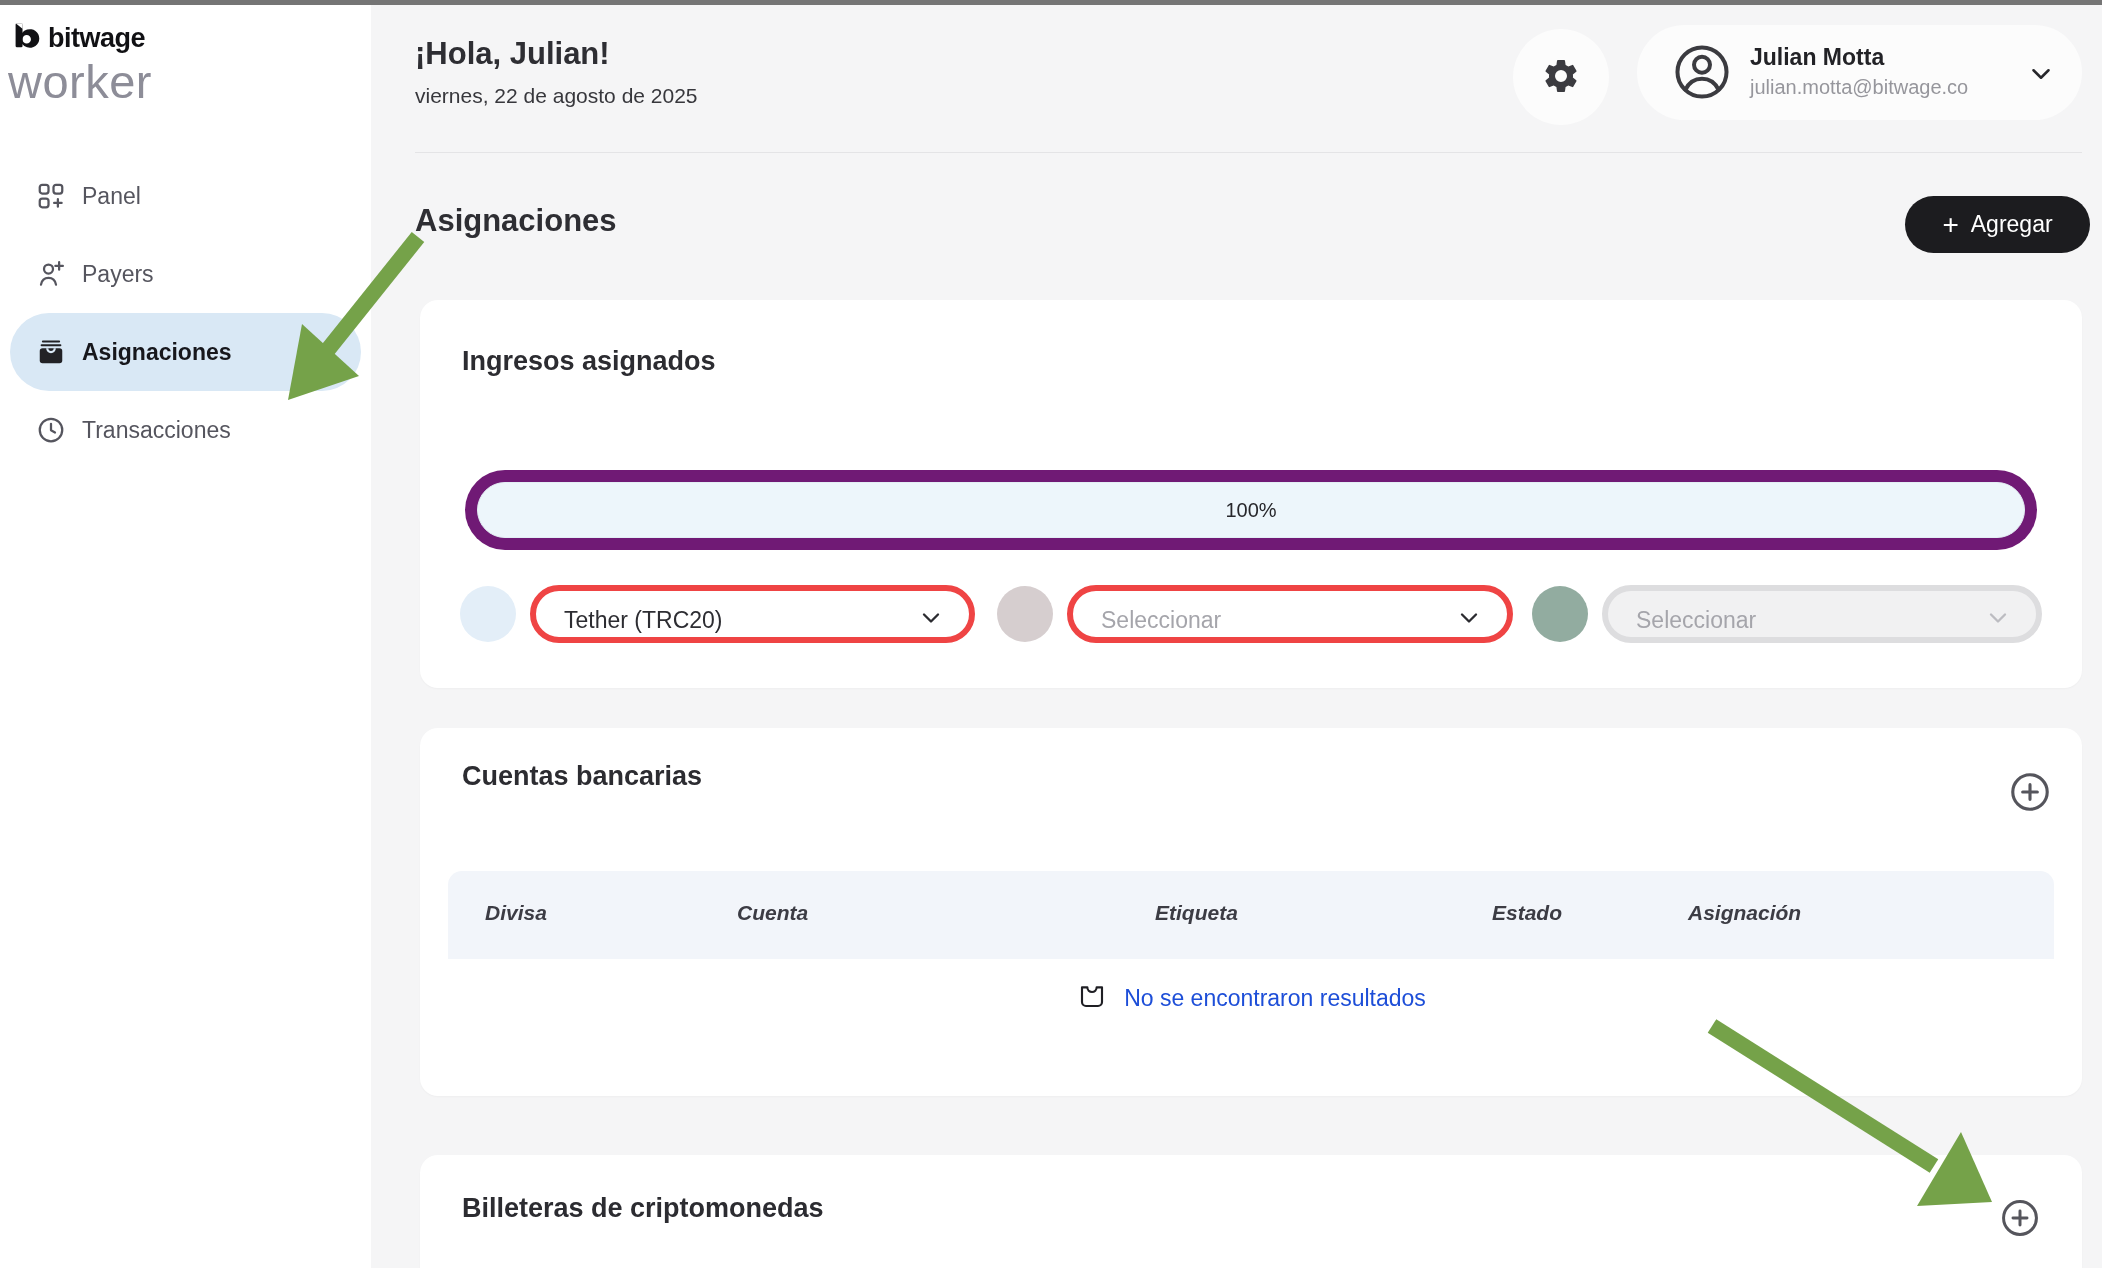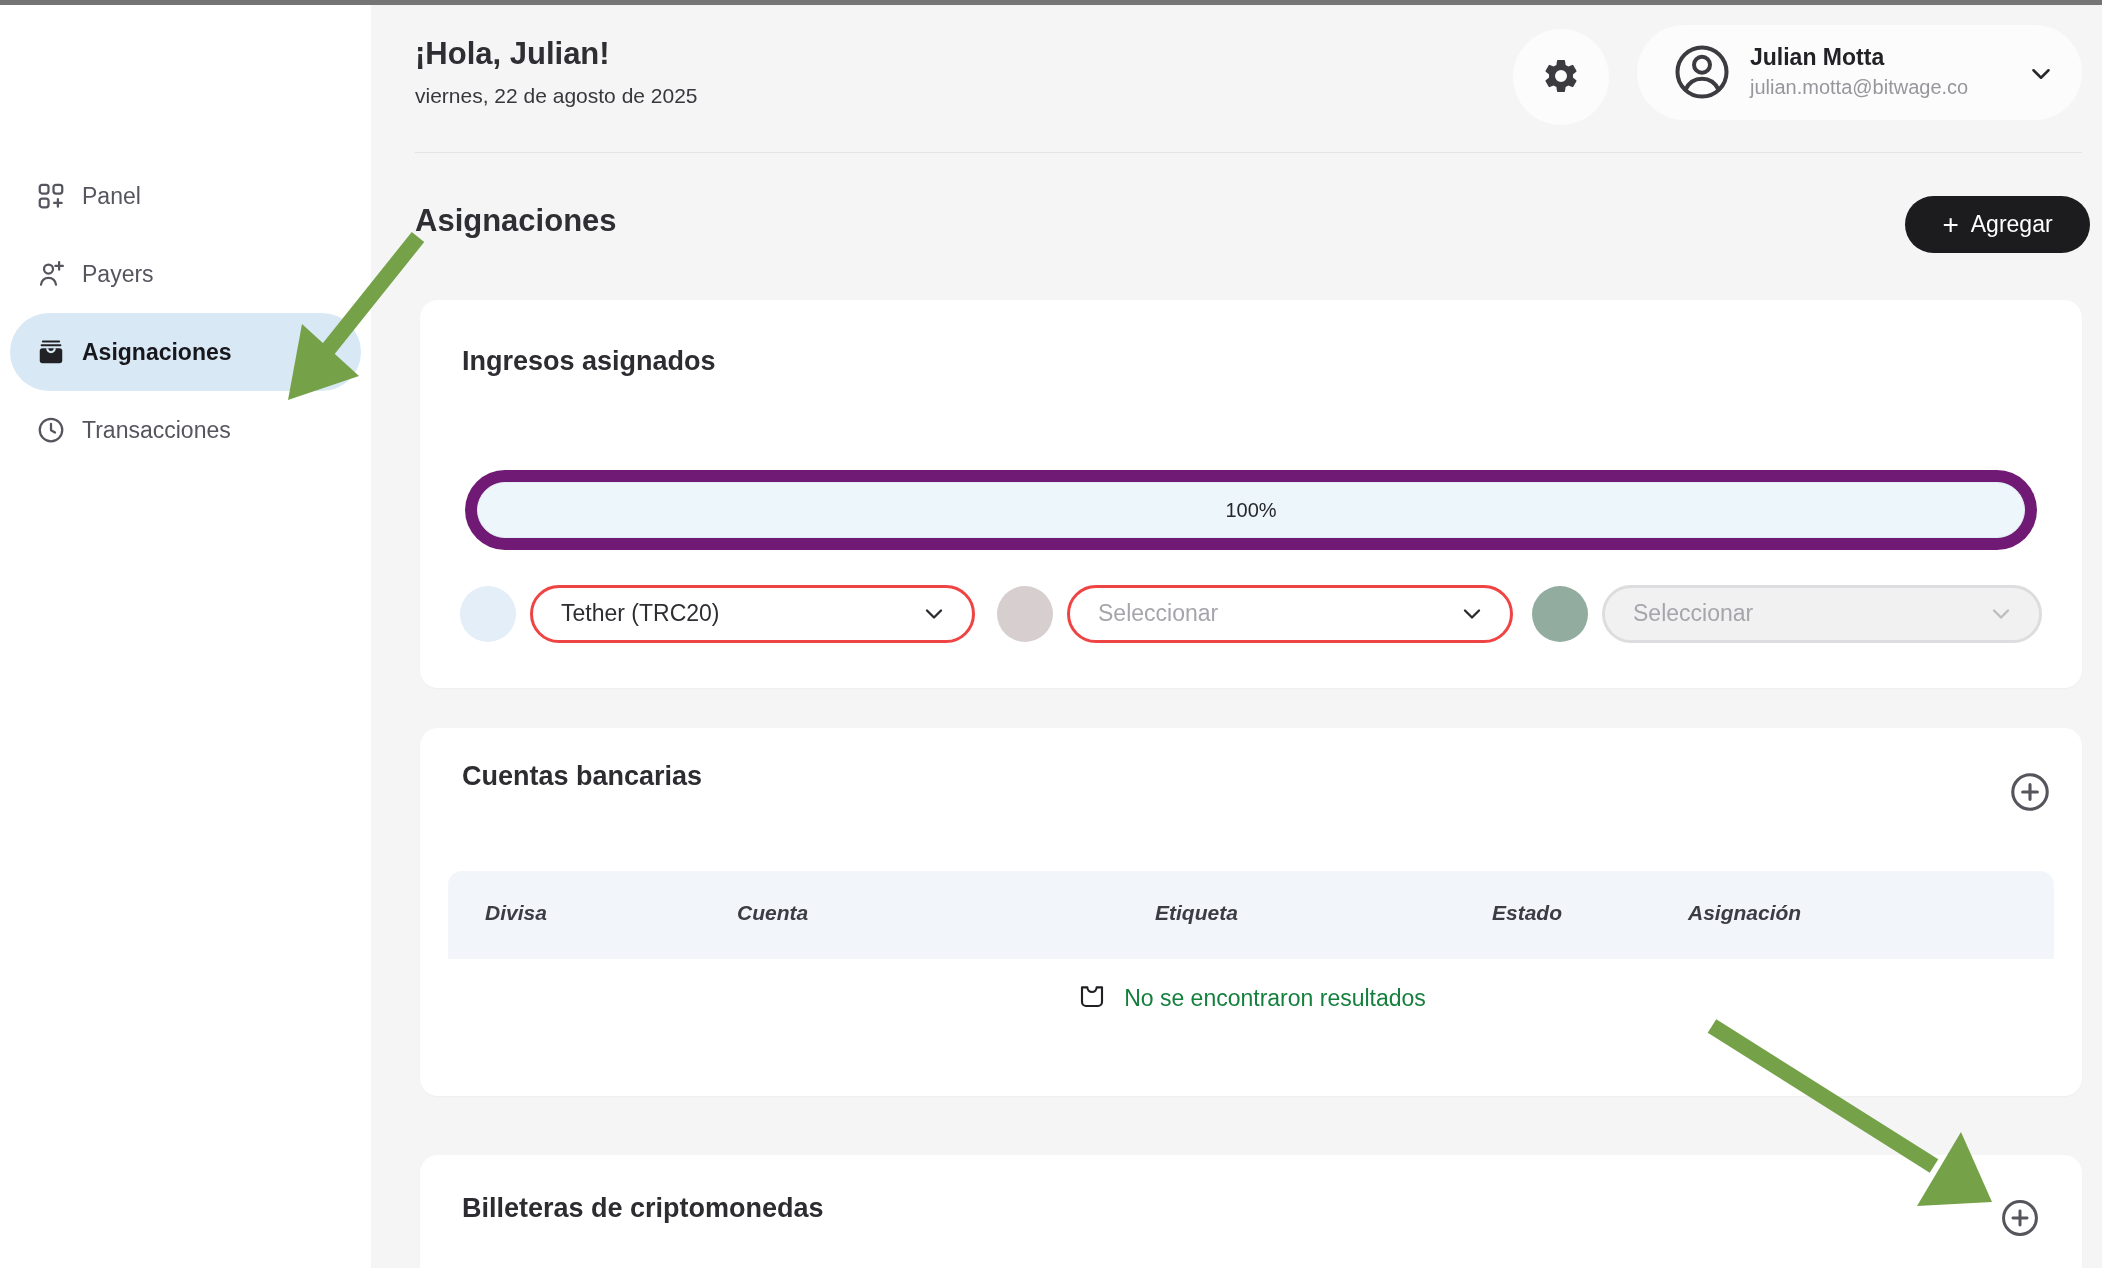--- a/index.html
+++ b/index.html
@@ -48,53 +48,66 @@
   
   .card { position:absolute; background:#ffffff; border-radius:18px; box-shadow:0 1px 2px rgba(0,0,0,0.03); }
   .card-title { position:absolute; left:42px; font-size:27px; font-weight:700; color:#2c2c31; }
 
   .card-income { left:420px; top:300px; width:1662px; height:388px; }
   .progress-outer { position:absolute; left:45px; top:170px; width:1572px; height:80px; background:#701a75; border-radius:40px; }
   .progress-inner { position:absolute; left:12px; top:12px; width:1548px; height:56px; background:#edf6fb; border:1px solid #e3eef4; border-radius:28px; display:flex; align-items:center; justify-content:center; }
   .progress-label { font-size:20px; color:#27272b; }
   .alloc-row { position:absolute; left:40px; top:285px; width:1582px; height:58px; }
   .swatch { position:absolute; width:56px; height:56px; border-radius:50%; top:1px; }
-  .dropdown { position:absolute; height:58px; border-radius:29px; background:#fff; border:3px solid #ef4444; display:flex; align-items:flex-start; padding:12px 24px 0 28px; cursor:pointer; }
+  .dropdown { position:absolute; height:58px; border-radius:29px; background:#fff; border:6px solid #ef4444; display:flex; align-items:center; padding:12px 24px 0 28px; cursor:pointer; }
   .dropdown .dd-value { font-size:23px; color:#2d2d32; flex:1; }
   .dropdown .dd-value.placeholder { color:#a5a5ab; }
   .dropdown.disabled { background:#f1f1f2; border-color:#dddddf; cursor:default; }
   .sw1 { left:0; }   .dd1 { left:70px;  width:445px; }
   .sw2 { left:537px;} .dd2 { left:607px; width:446px; }
   .sw3 { left:1072px;} .dd3 { left:1142px; width:440px; }
 
   .card-bank { left:420px; top:728px; width:1662px; height:368px; }
   .plus-circle-btn { position:absolute; width:44px; height:44px; border:none; background:transparent; cursor:pointer; padding:0; }
   .bank-plus { left:1588px; top:42px; }
   .table-head { position:absolute; left:28px; top:143px; width:1606px; height:88px; background:#f2f5fa; border-radius:14px 14px 0 0;font-style:italic; }
   .th { position:absolute; top:30px; font-size:21px; font-weight:700; color:#3c3c44; }
   .th1 { left:37px; } .th2 { left:289px; } .th3 { left:707px; } .th4 { left:1044px; } .th5 { left:1240px; }
   .empty-row { position:absolute; left:0; top:252px; width:1662px; display:flex; align-items:center; justify-content:center; gap:16px; }
-  .empty-text { font-size:23px; color:#15803d;text-align:center; }
+  .empty-text { font-size:23px; color:#1d4ed8;text-align:center; }
 
   .card-crypto { left:420px; top:1155px; width:1662px; height:160px; }
   .crypto-plus { left:1578px; top:42px; }
 
   
   .annot { position:absolute; left:0; top:0; width:2102px; height:1268px; pointer-events:none; }
 
   .icon-stroke { stroke:#55555e; fill:none; stroke-width:1.8; stroke-linecap:round; stroke-linejoin:round; }
 </style>
 </head>
 <body>
 
 <div id="page">
 
   <div class="topbar" style="background-color: rgb(117, 117, 117);"></div>
 
   <div class="sidebar">
+    <div class="logo">
+      <div class="logo-row">
+        <span>
+          <svg width="32" height="32" viewBox="0 0 24 24">
+            <rect x="4.2" y="2.5" width="5.2" height="18" rx="1" fill="#111114"></rect>
+            <path fill-rule="evenodd" fill="#111114" d="M12.8 7.2a7 7 0 1 1-.02 13.3 7 7 0 0 1 .02-13.3Zm-.3 4.1a3.2 3.2 0 1 0 .01 6.4 3.2 3.2 0 0 0-.01-6.4Z"></path>
+            <path d="M9.4 2.5 9.4 6.6 4.2 2.5Z" fill="#ffffff"></path>
+          </svg>
+        </span>
+        <span class="logo-brand">bitwage</span>
+      </div>
+      <div class="logo-product">worker</div>
+    </div>
 
     <div class="nav">
 
       <div class="nav-item">
         <span class="nav-icon">
           <svg width="30" height="30" viewBox="0 0 24 24" class="icon-stroke">
             <rect x="3" y="3" width="7" height="7" rx="2"></rect>
             <rect x="14" y="3" width="7" height="7" rx="2"></rect>
             <rect x="3" y="14" width="7" height="7" rx="2"></rect>
             <path d="M17.5 14.5v6 M14.5 17.5h6"></path>

